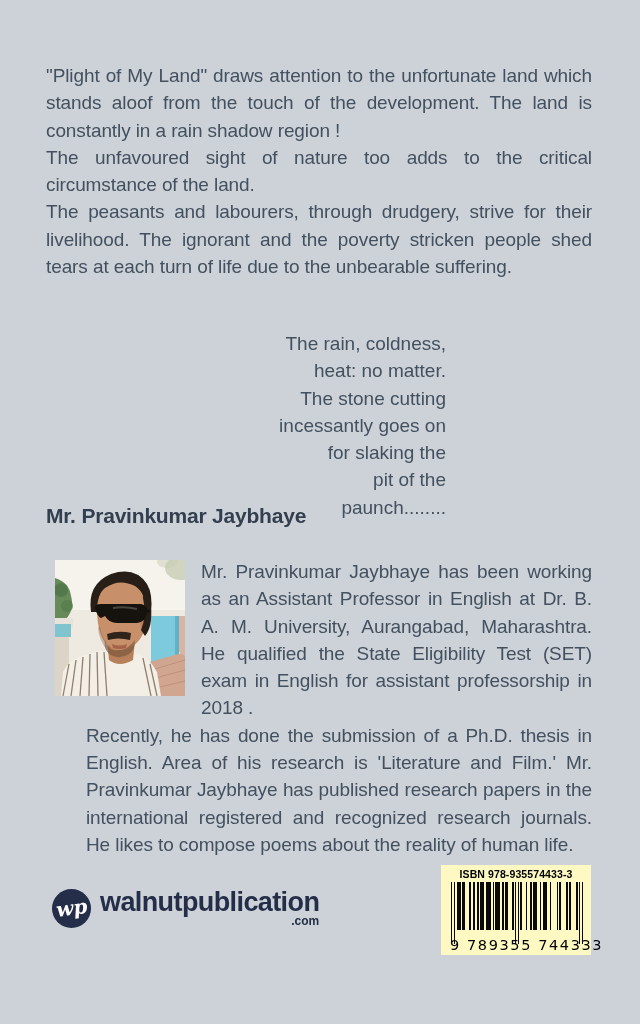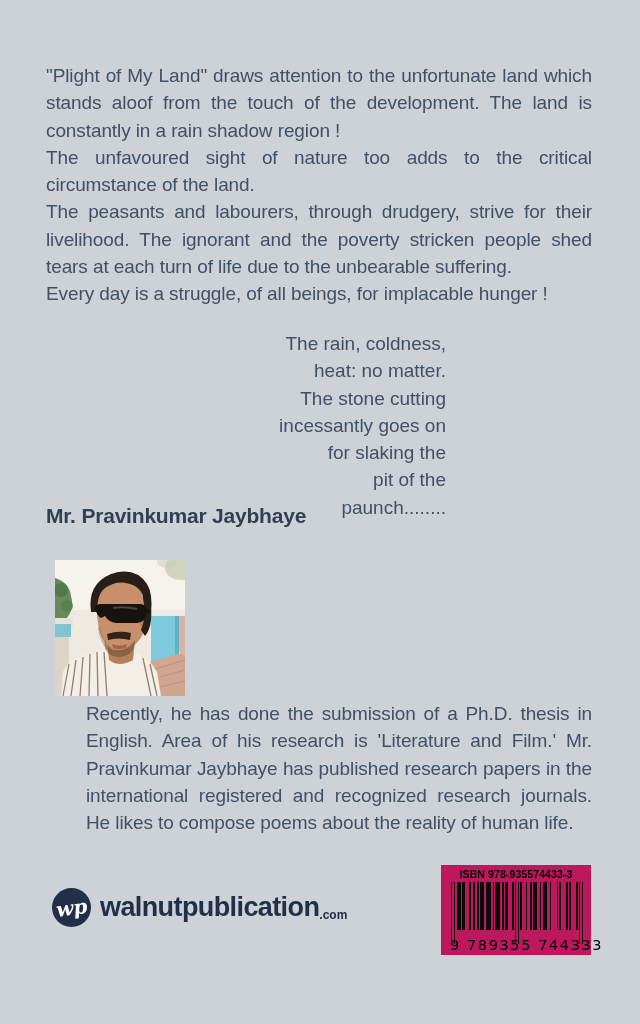--- a/index.html
+++ b/index.html
@@ -61,38 +61,38 @@
     flex:0 0 auto;
   }
   .logo-circle span{
     color:#fff;
     font-family:"DejaVu Serif",serif;
     font-style:italic;font-weight:bold;
     font-size:20px;
     transform:rotate(-8deg);
     line-height:1;
   }
-  .brand{display:flex;flex-direction:row;align-items:flex-end;margin-left:9px;}
+  .brand{display:flex;flex-direction:column;align-items:flex-end;margin-left:9px;}
   .brand-name{
     font-size:27px;font-weight:800;
     letter-spacing:-0.6px;
     color:var(--brand);
     line-height:1.05;
   }
   .brand-domain{
     font-size:12px;font-weight:bold;
     color:var(--brand);
     margin-top:-2px;
     letter-spacing:0;
   }
   
   .barcode-box{
     position:absolute;left:441px;top:865px;
     width:150px;height:90px;
-    background:#be185d;
+    background:#fef9c3;
   }
   .isbn-label{
     position:absolute;top:3px;left:0;width:100%;
     text-align:center;
     font-size:10.5px;font-weight:600;
     letter-spacing:0.1px;
     color:#000;
     white-space:nowrap;
   }
   .bars{
@@ -110,21 +110,20 @@
 </style>
 </head>
 <body>
 
 <div class="page">
 
   <div class="synopsis">
     <p class="body-text">"Plight of My Land" draws attention to the unfortunate land which stands aloof from the touch of the development. The land is constantly in a rain shadow region !</p>
     <p class="body-text">The unfavoured sight of nature too adds to the critical circumstance of the land.</p>
     <p class="body-text">The peasants and labourers, through drudgery, strive for their livelihood. The ignorant and the poverty stricken people shed tears at each turn of life due to the unbearable suffering.</p>
-    <p class="body-text">Every day is a struggle, of all beings, for implacable hunger !</p>
   </div>
 
   <div class="poem">The rain, coldness,
 heat: no matter.
 The stone cutting
 incessantly goes on
 for slaking the
 pit of the
 paunch........</div>
 
@@ -187,20 +186,21 @@
         <line x1="86" y1="48" x2="95" y2="52" stroke="#16120e" stroke-width="3"></line>
         <path d="M58,48 Q70,46 82,49" stroke="#59544a" stroke-width="2" fill="none" opacity="0.8"></path>
 
         <path d="M52,74 Q64,70 76,73 L75,80 Q63,77 53,80 Z" fill="#30231a"></path>
         <path d="M50,80 Q48,92 58,96 Q66,99 74,94 Q80,90 80,80 Q72,92 58,90 Q52,88 50,80 Z" fill="#6b4a34" opacity="0.55"></path>
         <path d="M57,84 Q64,87 72,84 L71,88 Q64,90 58,88 Z" fill="#a5644a"></path>
 
         <path d="M45,66 Q47,80 56,88 L52,90 Q44,80 43,68 Z" fill="#8d6045" opacity="0.4"></path>
       </svg>
     </div>
+    <p class="body-text bio-p1">Mr. Pravinkumar Jaybhaye has been working as an Assistant Professor in English at Dr. B. A. M. University, Aurangabad, Maharashtra. He qualified the State Eligibility Test (SET) exam in English for assistant professorship in 2018 .</p>
     <p class="body-text bio-p2">Recently, he has done the submission of a Ph.D. thesis in English. Area of his research is 'Literature and Film.' Mr. Pravinkumar Jaybhaye has published research papers in the international registered and recognized research journals. He likes to compose poems about the reality of human life.</p>
   </div>
 
   <div class="publisher">
     <div class="logo-circle">
       <span>wp</span>
     </div>
     <div class="brand">
       <span class="brand-name">walnutpublication</span>
       <span class="brand-domain">.com</span>

